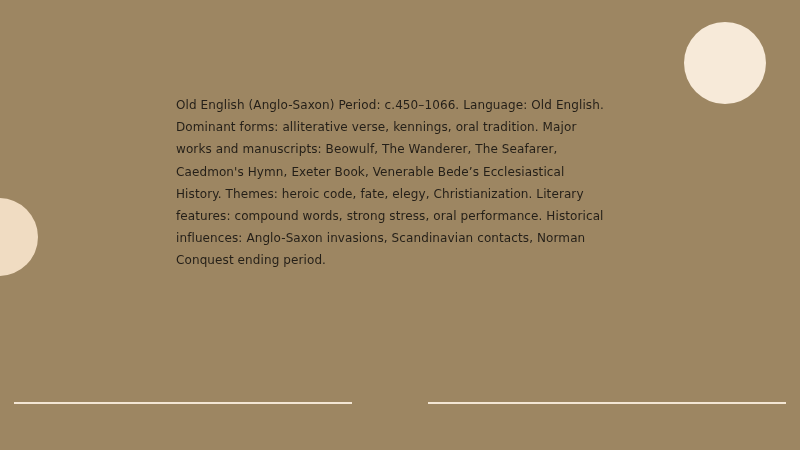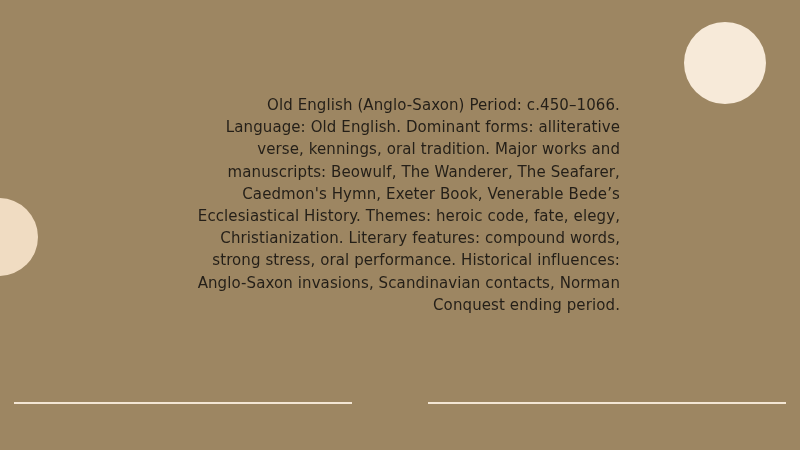--- a/index.html
+++ b/index.html
@@ -48,30 +48,29 @@
   .rule-left {
     left: 14px;
     width: 338px;
   }
   .rule-right {
     left: 428px;
     width: 358px;
   }
   .body-text {
     position: absolute;
-    left: 188px;
+    left: 176px;
     top: 94px;
     width: 432px;
-    font-size: 15px;
+    font-size: 12px;
     line-height: 22.2px;
     color: #241f18;
     letter-spacing: 0.1px;
     white-space: pre-wrap;
     word-wrap: break-word;
-    text-align: right;
   }
 </style>
 </head>
 <body>
 
 <div class="slide">
 
   <div class="circle circle-top-right"></div>
   <div class="circle circle-left"></div>
 

